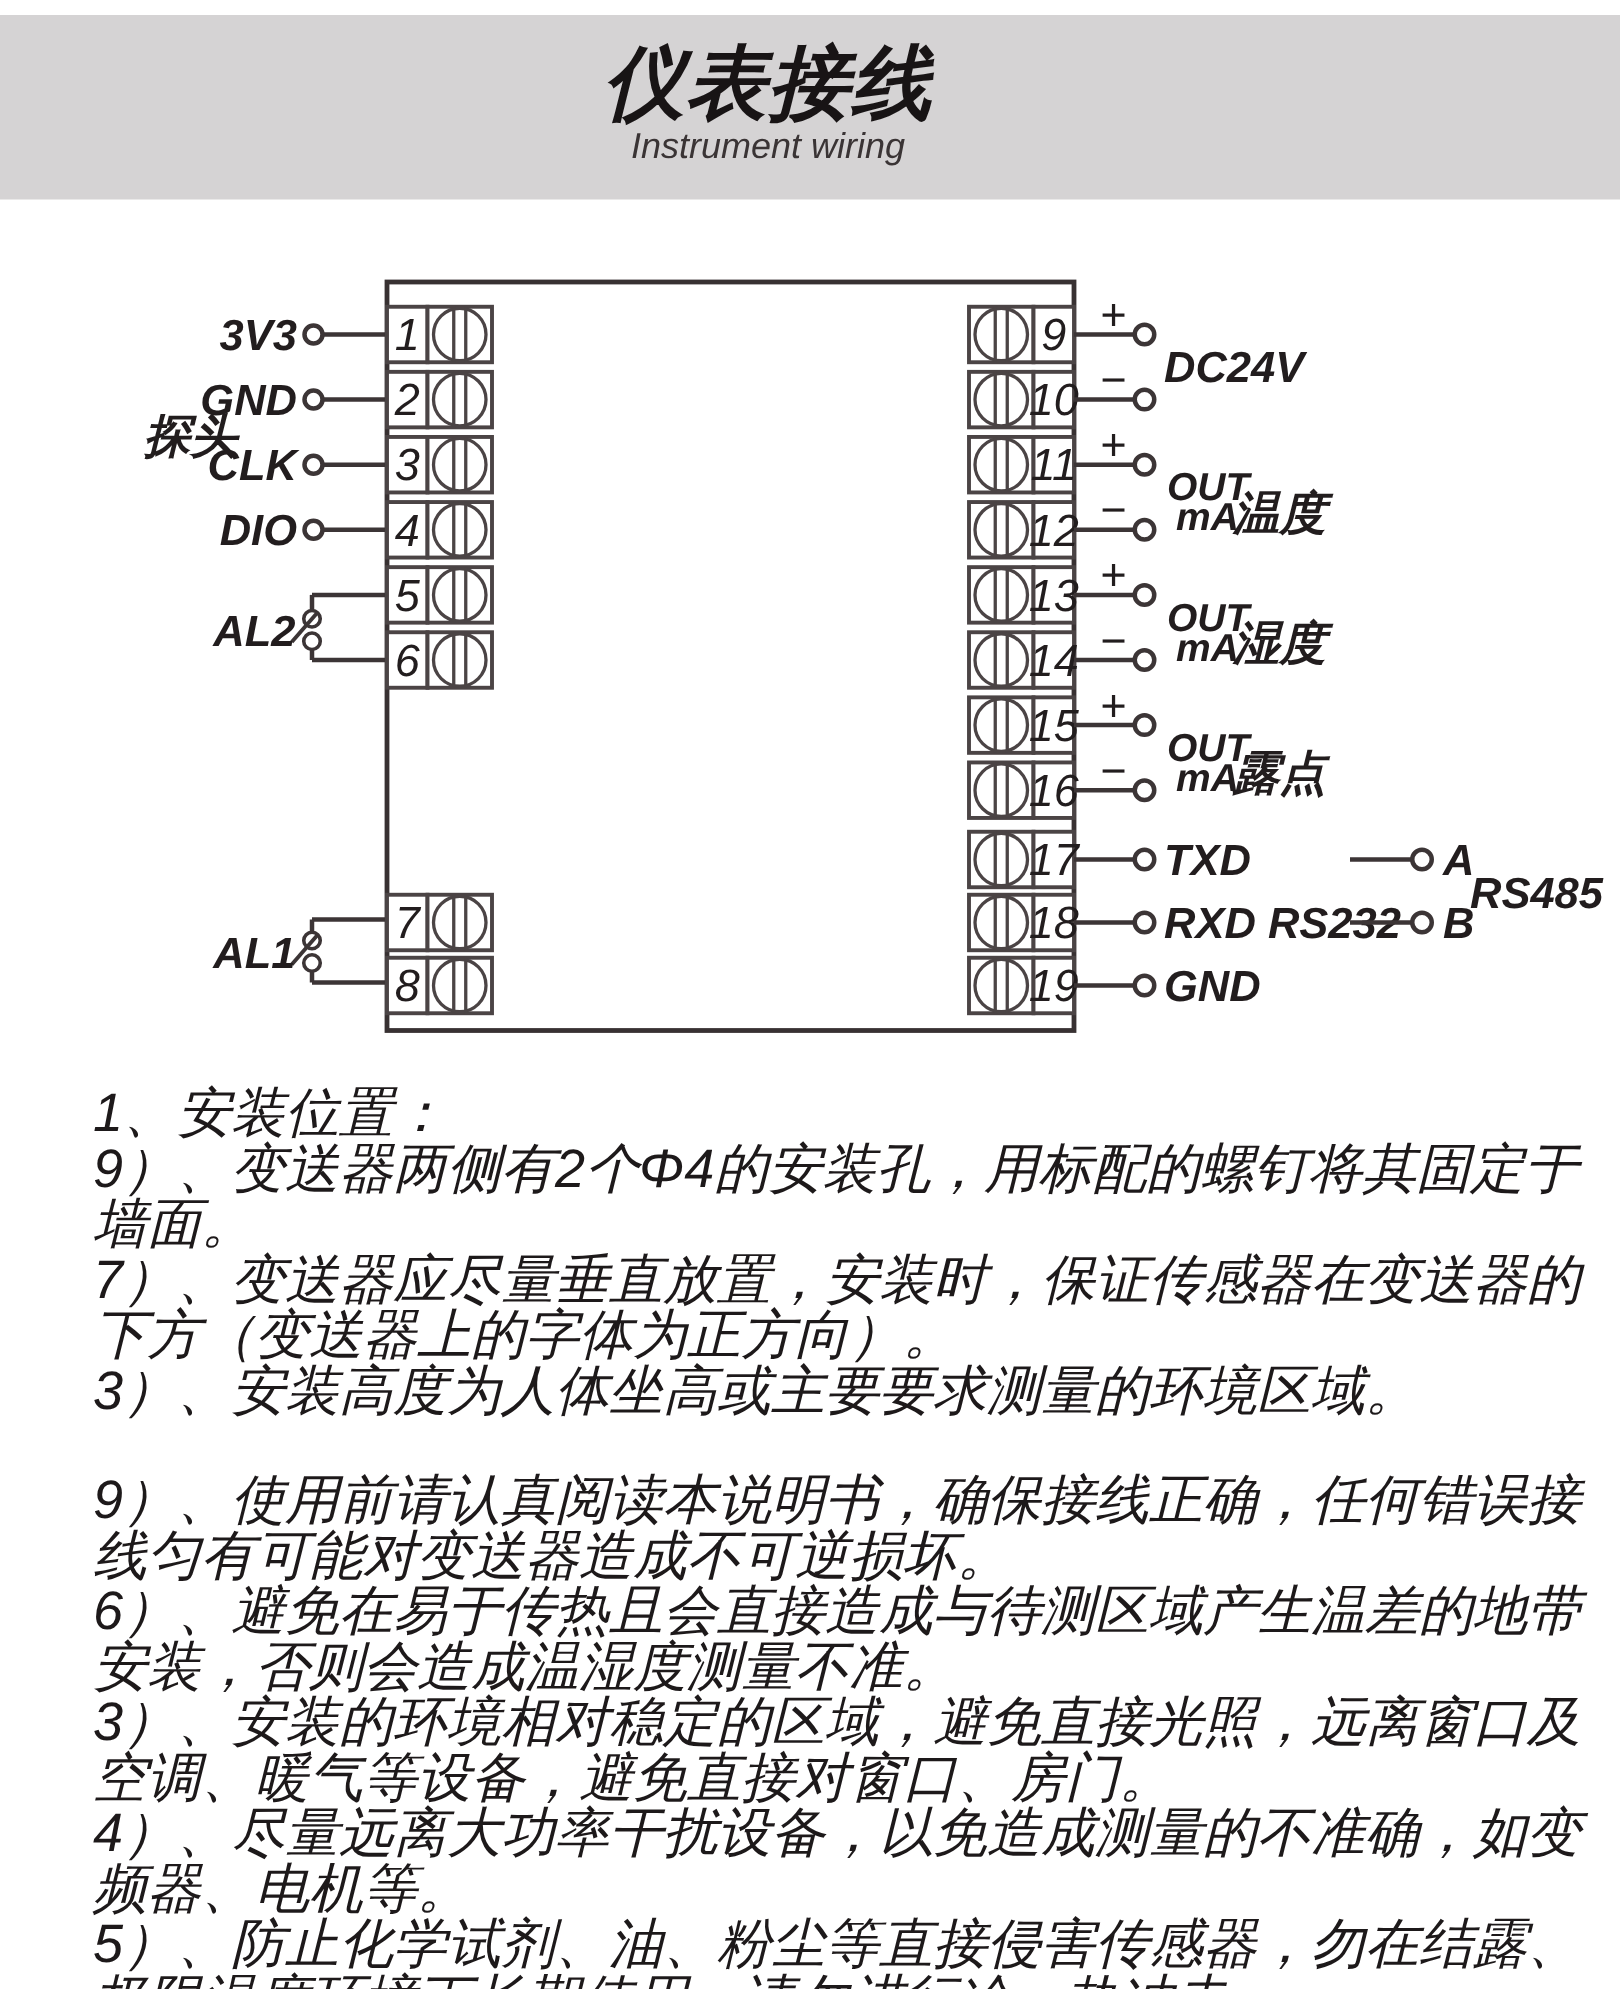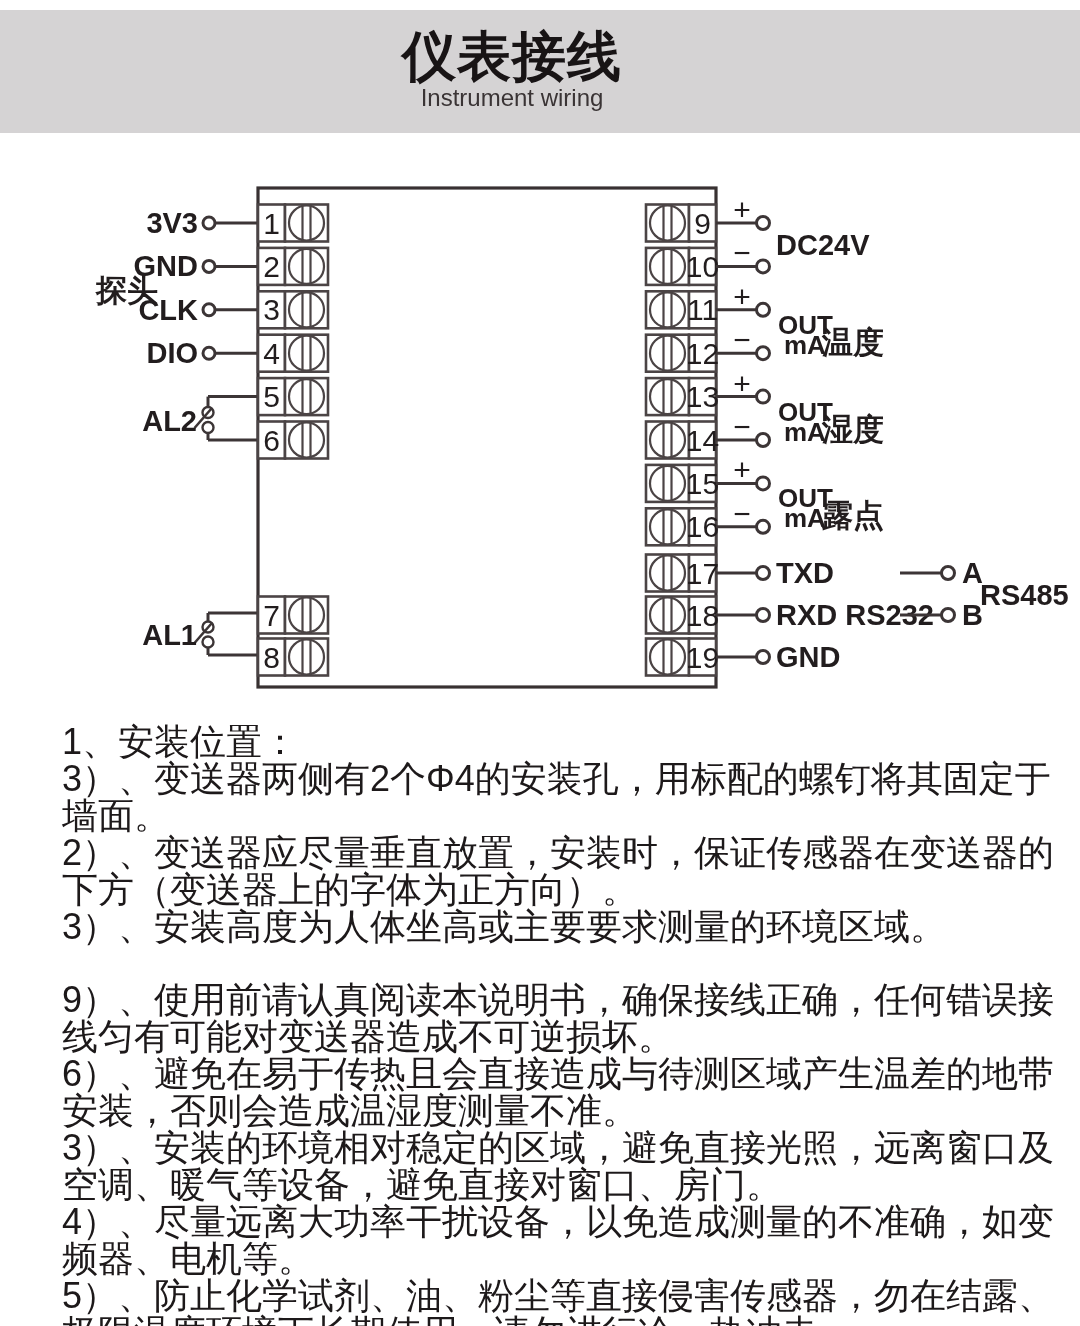--- a/index.html
+++ b/index.html
@@ -1,17 +1,17 @@
 <!DOCTYPE html>
 <html><head>
 <meta charset="utf-8">
 <style>
   html,body{margin:0;padding:0;background:#fff;}
   .page{position:relative;width:1080px;height:1326px;background:#ffffff;overflow:hidden;
-        font-family:"Liberation Sans",sans-serif;color:#1d191a;}
+        font-family:"Liberation Sans",sans-serif;color:#1d191a;font-style:italic;}
   
   .band{position:absolute;left:0;top:10px;width:1080px;height:123px;background:#d5d3d4;}
   .band-inner{position:relative;left:-28px;width:100%;text-align:center;}
   .title{margin:0;padding-top:18px;font-size:54px;line-height:56px;font-weight:bold;color:#181415;letter-spacing:1px;}
   .subtitle{margin:0;font-size:24px;line-height:28px;color:#3a3435;}
   
   .diagram{position:absolute;left:0;top:0;width:1080px;height:710px;}
   .box{fill:#ffffff;stroke:#383132;stroke-width:3.2;}
   .tbox{fill:#ffffff;stroke:#4b4445;stroke-width:2.6;}
   .slot{fill:none;stroke:#4b4445;stroke-width:2.2;}
@@ -268,22 +268,22 @@
       <line class="wire" x1="900" y1="615" x2="941.5" y2="615"></line>
       <circle class="lead" cx="948" cy="615" r="6.5"></circle>
       <text class="sig" x="962" y="625">B</text>
       <text class="sig" x="980" y="605">RS485</text>
     </g>
   </svg>
 
   <div class="instructions">
     <section>
       <p>1、安装位置：</p>
-      <p>3）、变送器两侧有2个Φ4的安装孔，用标配的螺钉将其固定于墙面。</p>
-      <p>2）、变送器应尽量垂直放置，安装时，保证传感器在变送器的下方（变送器上的字体为正方向）。</p>
+      <p>9）、变送器两侧有2个Φ4的安装孔，用标配的螺钉将其固定于墙面。</p>
+      <p>7）、变送器应尽量垂直放置，安装时，保证传感器在变送器的下方（变送器上的字体为正方向）。</p>
       <p>3）、安装高度为人体坐高或主要要求测量的环境区域。</p>
     </section>
     <section class="sec2">
       <p>9）、使用前请认真阅读本说明书，确保接线正确，任何错误接线匀有可能对变送器造成不可逆损坏。</p>
       <p>6）、避免在易于传热且会直接造成与待测区域产生温差的地带安装，否则会造成温湿度测量不准。</p>
       <p>3）、安装的环境相对稳定的区域，避免直接光照，远离窗口及空调、暖气等设备，避免直接对窗口、房门。</p>
       <p>4）、尽量远离大功率干扰设备，以免造成测量的不准确，如变频器、电机等。</p>
       <p>5）、防止化学试剂、油、粉尘等直接侵害传感器，勿在结露、极限温度环境下长期使用。请勿进行冷、热冲击</p>
     </section>
   </div>

